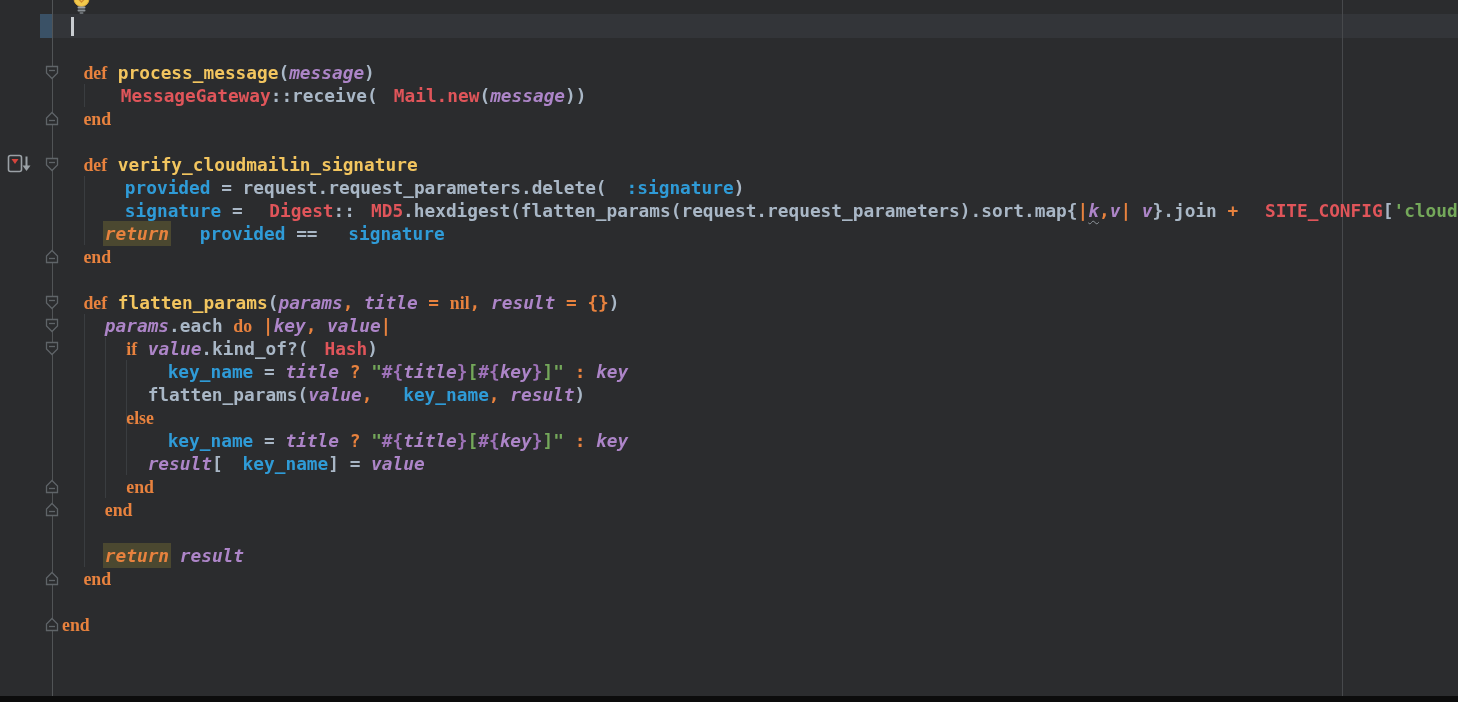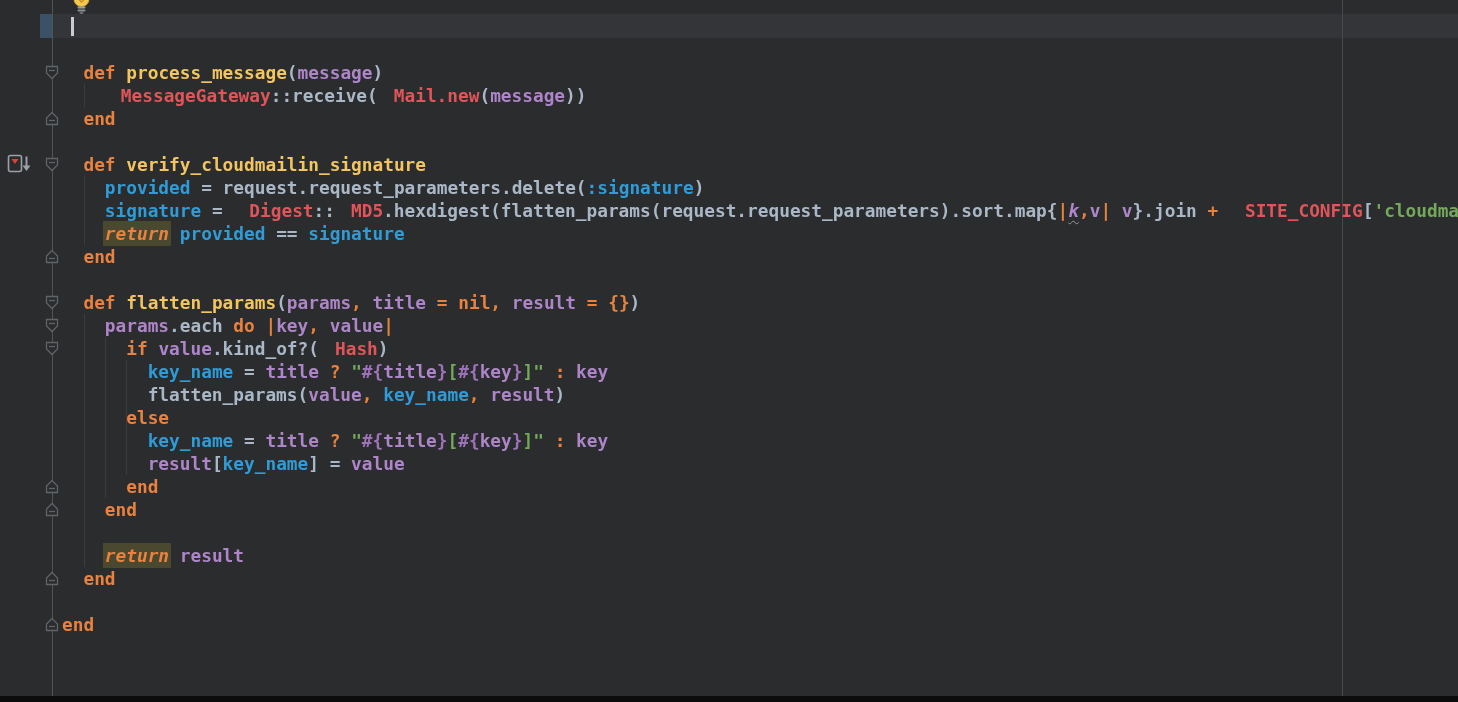--- a/index.html
+++ b/index.html
@@ -16,27 +16,27 @@
   .indent-guide{width:1px;background:var(--indent-guide);z-index:3;}
   #bottom-bar{left:0;bottom:0;width:1458px;height:6px;background:var(--bottom-bar);z-index:9;}
   #caret{left:71px;top:17px;width:3px;height:19px;background:var(--caret);z-index:8;}
   #code-area{
     left:62px;top:15px;z-index:5;
     font-size:17.8px;line-height:23px;font-weight:bold;
     white-space:pre;color:var(--plain);
   }
   .code-line{height:23px;white-space:pre;}
   .tk-plain{color:var(--plain);}
-  .tk-kw{color:var(--kw);}
+  .tk-kw{color:var(--kw);font-family:Liberation Serif, serif;}
   .tk-kw-hl{color:var(--kw);background:var(--return-highlight);box-shadow:0 0 0 2px var(--return-highlight);font-style:italic;}
   .tk-method{color:var(--method);}
-  .tk-param{color:var(--param);margin-top:15px;}
+  .tk-param{color:var(--param);font-style:italic;margin-top:15px;}
   .tk-param-u{color:var(--param);font-style:italic;
     text-decoration:underline wavy 1px var(--underline);text-underline-offset:3px;}
-  .tk-var{color:var(--var);}
+  .tk-var{color:var(--var);margin-left:20px;}
   .tk-const{color:var(--const);padding-left:16px;}
   .tk-str{color:var(--str);}
   .tk-interp{color:var(--interp);}
   .tk-op{color:var(--op);}
   .gutter-icon{position:absolute;z-index:6;}
   #intention-bulb{left:70px;top:-9px;}
   #override-marker{left:7px;top:154px;}
   .fold-marker{position:absolute;left:45px;width:14px;height:15px;z-index:6;}
 </style>
 </head>

